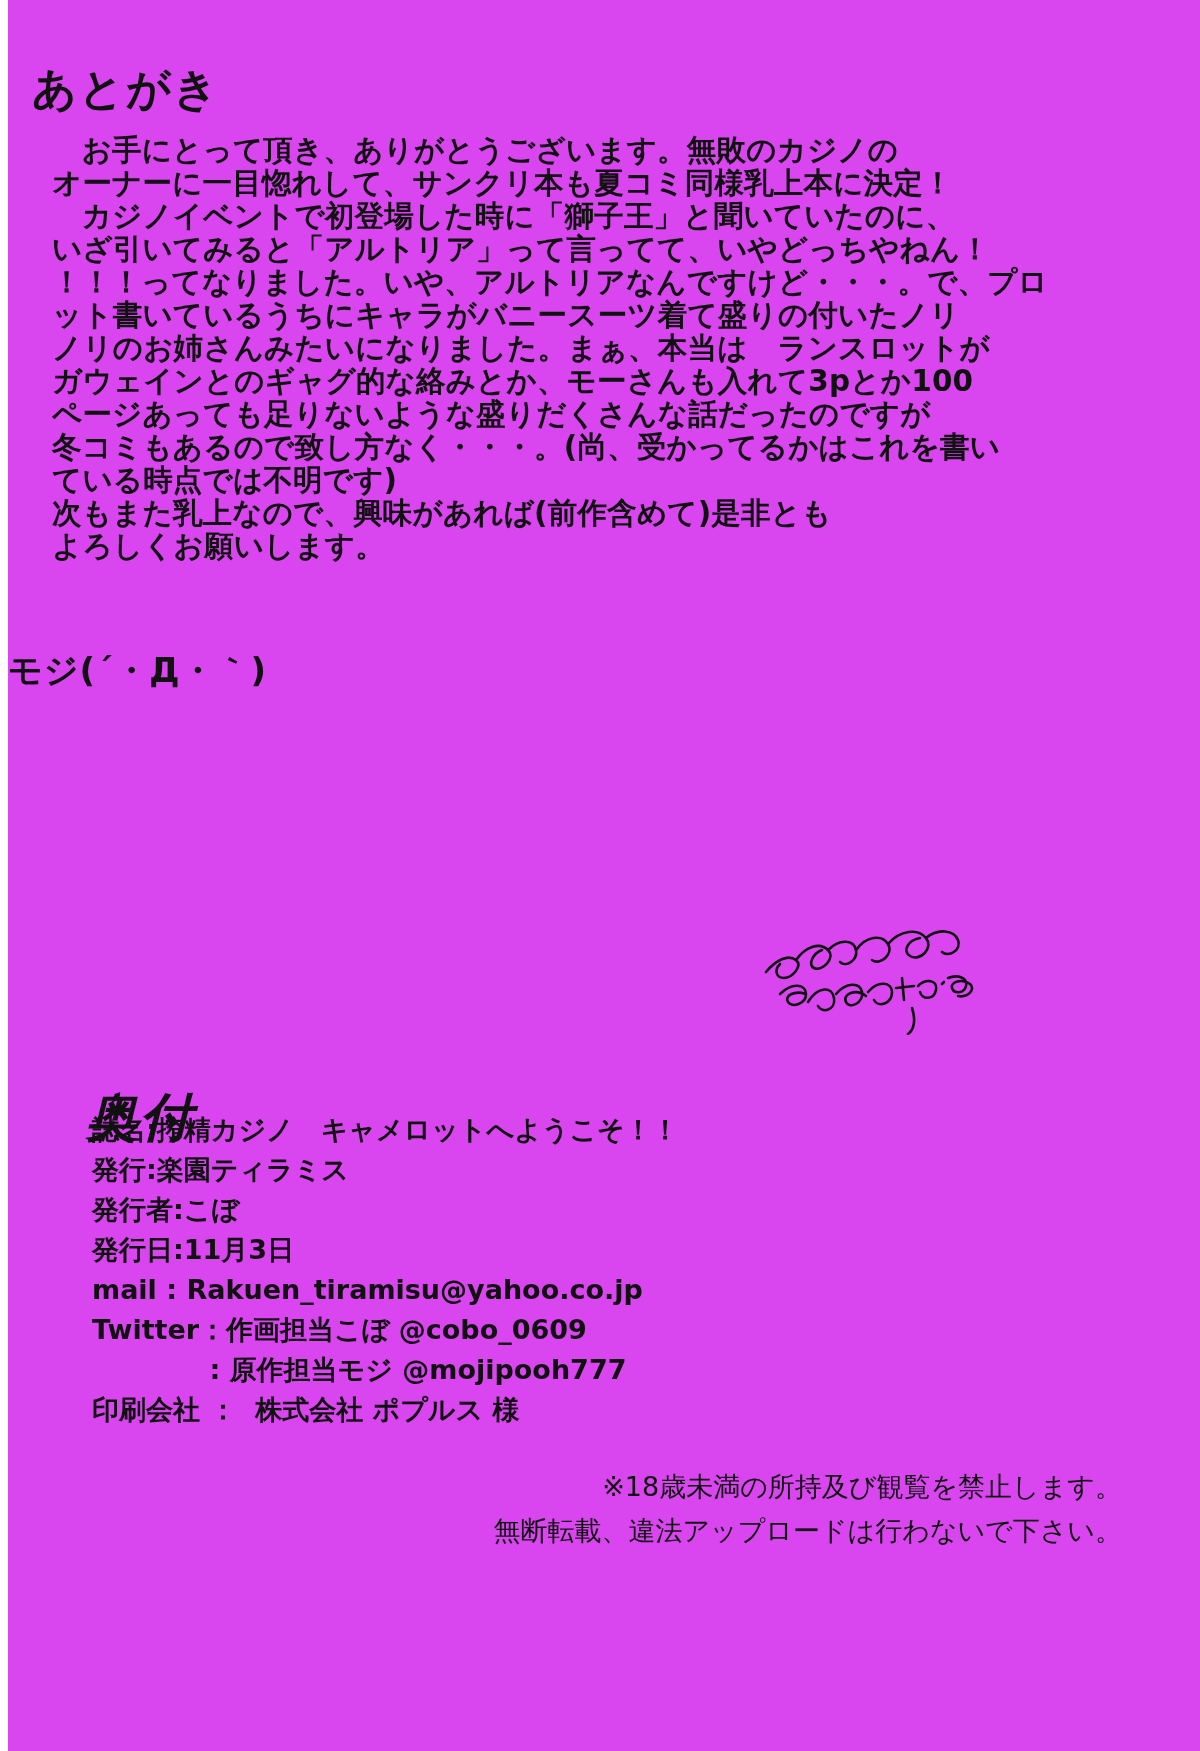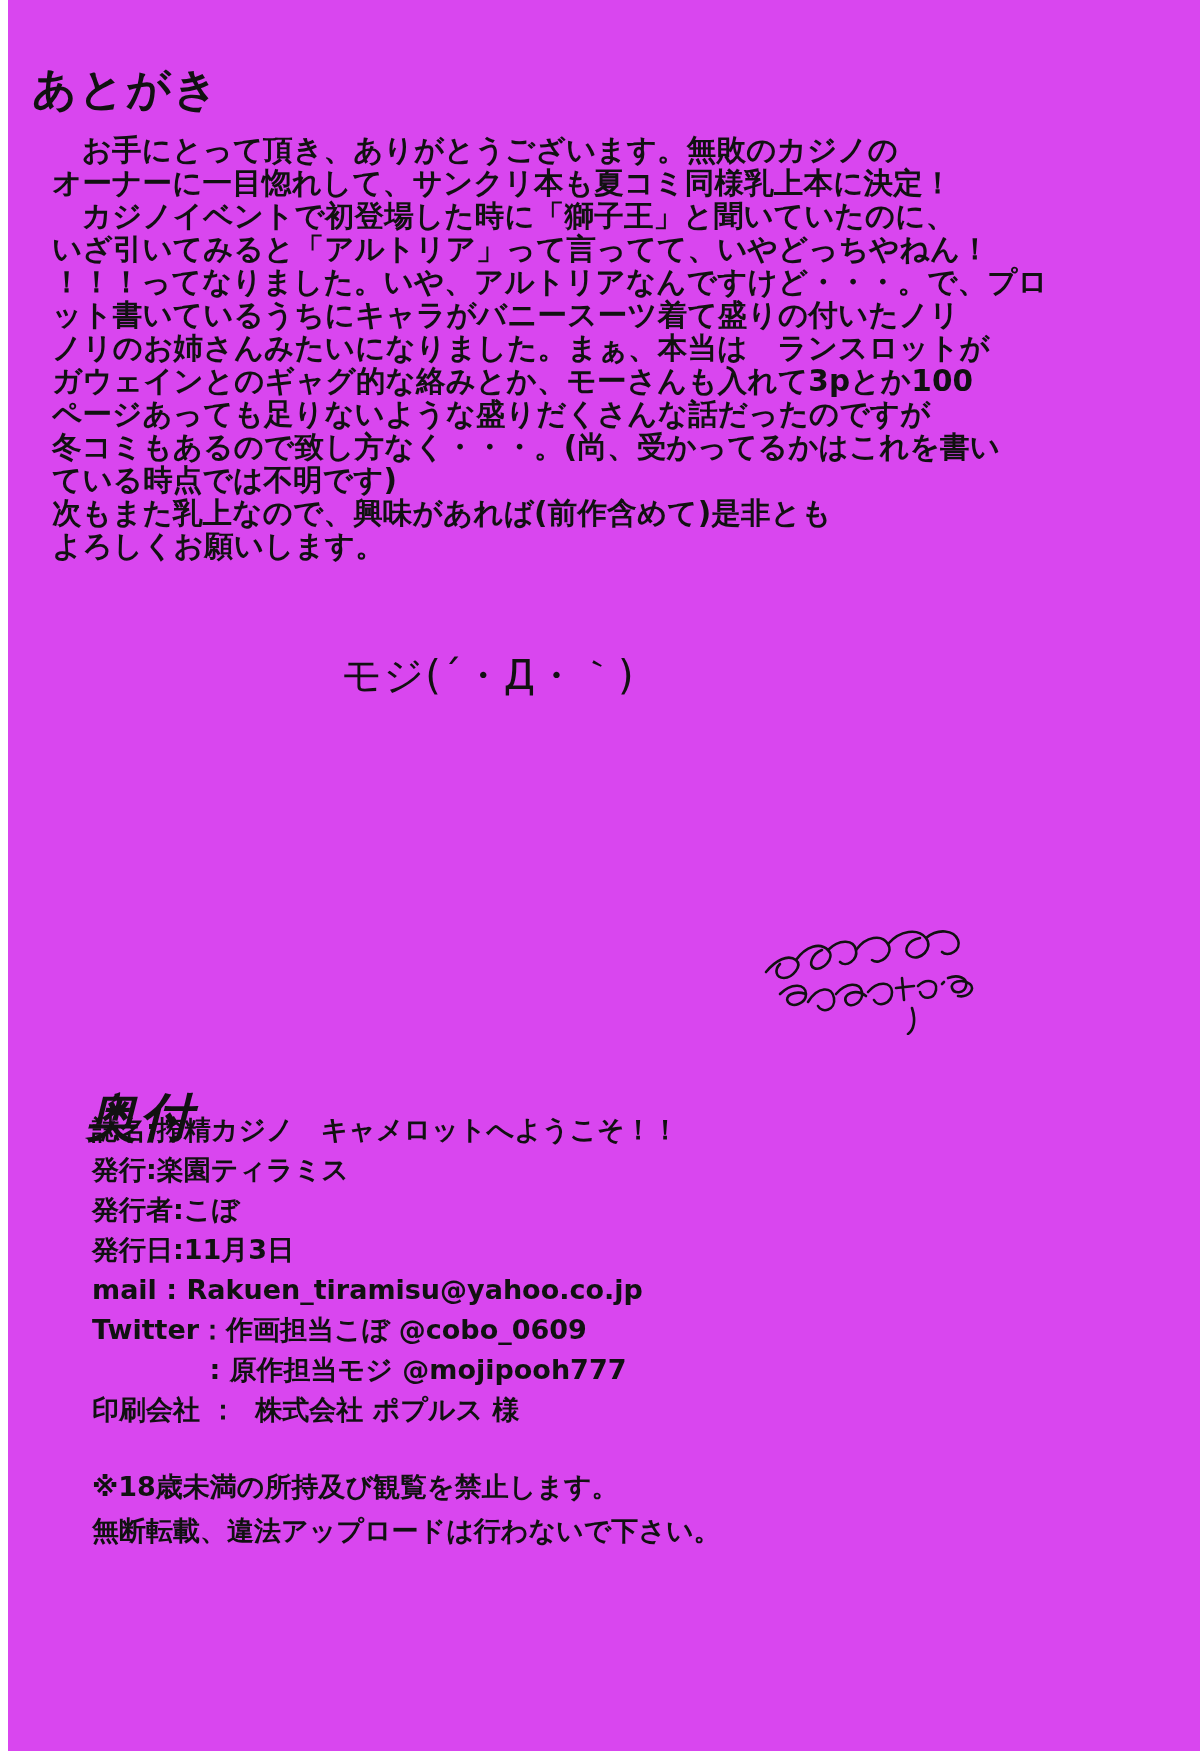--- a/index.html
+++ b/index.html
@@ -45,23 +45,23 @@
     line-height: 33px;
     letter-spacing: 0.2px;
     white-space: pre-wrap;
   }
 
   .afterword-sign {
     position: absolute;
     left: 0;
     top: 648px;
     width: 960px;
-    text-align: center;
-    font-size: 40px;
-    font-weight: 400;
+    text-align: left;
+    font-size: 34px;
+    font-weight: 700;
     letter-spacing: 1px;
   }
 
   
   .note-body {
     position: absolute;
     left: 68px;
     top: 806px;
     width: 1010px;
     font-size: 20.5px;
@@ -101,23 +101,24 @@
     line-height: 40px;
     white-space: pre-wrap;
   }
 
   .notice-body {
     position: absolute;
     left: 84px;
     top: 1465px;
     width: 1030px;
     font-size: 27px;
-    font-weight: 700;
+    font-weight: 400;
     line-height: 44px;
     white-space: pre-wrap;
+    text-align: right;
   }
 </style>
 </head>
 <body>
 
 <div class="page">
 
   <h1 class="afterword-title">あとがき</h1>
 
   <div class="afterword-body">　お手にとって頂き、ありがとうございます。無敗のカジノの

